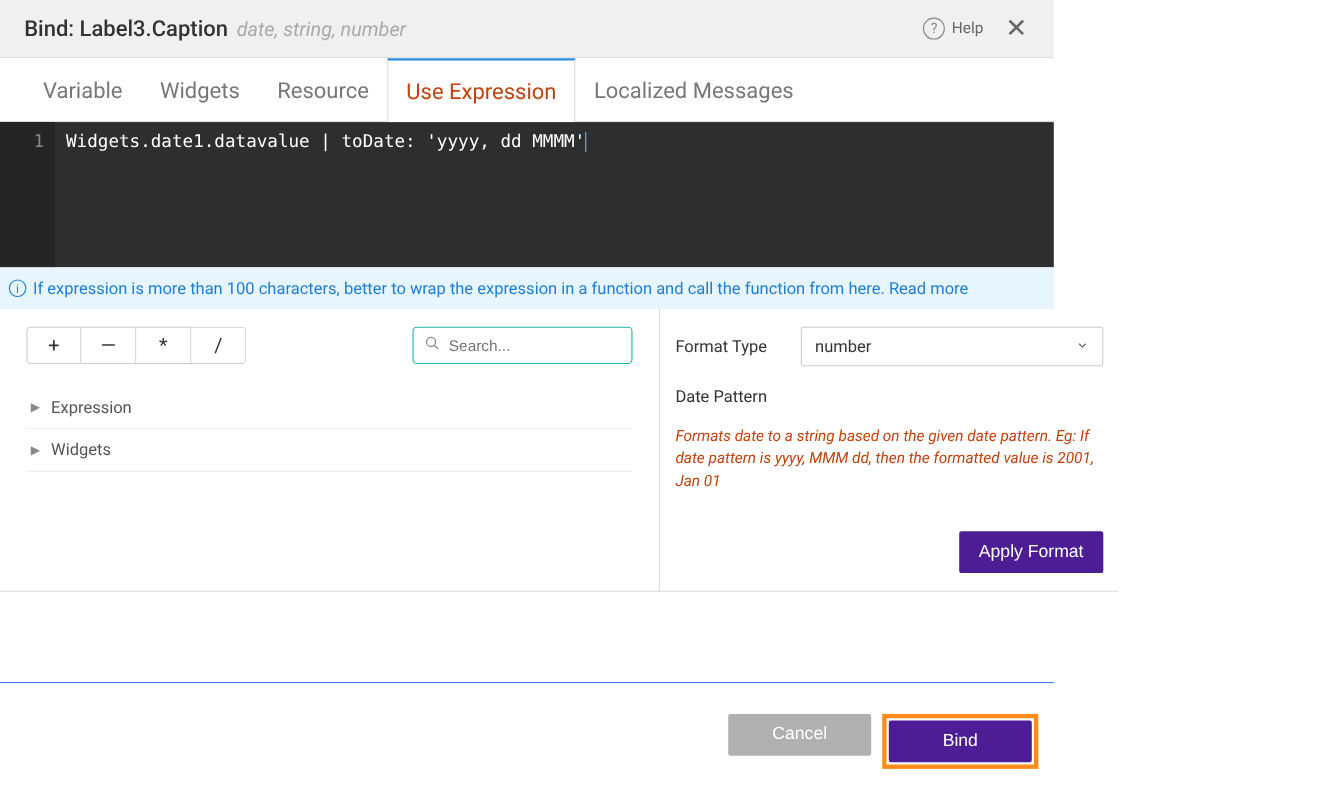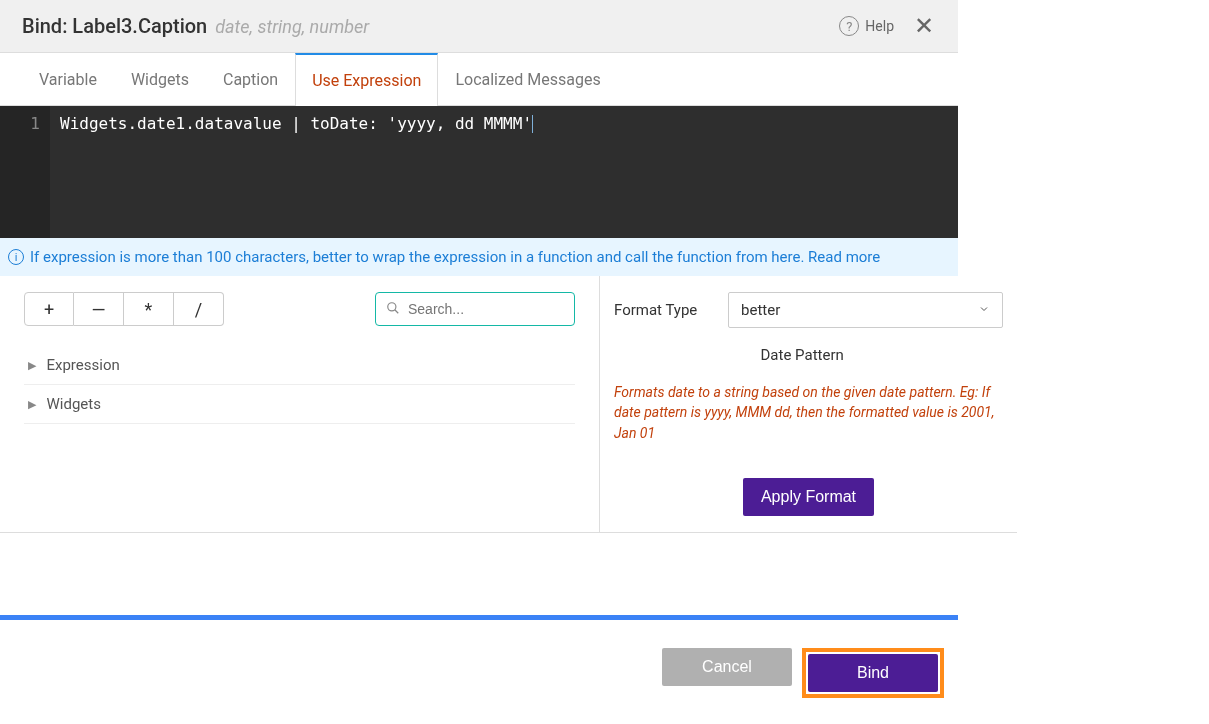--- a/index.html
+++ b/index.html
@@ -34,21 +34,21 @@
     }
     .close-btn {
       font-size: 24px; color: #666; cursor: pointer; line-height: 1;
       width: 24px; text-align: center;
     }
 
     .tabs {
       display: flex; padding: 0 22px; background: #fff; border-bottom: 1px solid #ddd;
     }
     .tab {
-      padding: 16px 16px; font-size: 16px; color: #777; cursor: pointer;
+      padding: 16px 16px; font-size: 20px; color: #777; cursor: pointer;
       border: 1px solid transparent; border-bottom: none; margin-bottom: -1px;
     }
     .tab.active {
       color: #c2410c; border-color: #ddd; border-top: 2px solid #228be6; background: #fff;
     }
 
     .code-editor {
       background: #2e2e2e; color: #fff; font-family: Menlo, Consolas, monospace;
       font-size: 16px; display: flex; min-height: 132px;
     }
@@ -71,21 +71,21 @@
       display: inline-flex; align-items: center; justify-content: center; font-size: 11px;
     }
 
     .panel-row { display: flex; min-height: 257px; }
     .panel-left {
       flex: 0 0 600px; padding: 16px 24px; border-right: 1px solid #ddd;
       border-bottom: 1px solid #ddd; display: flex; flex-direction: column; gap: 20px;
     }
     .panel-right {
       flex: 1; padding: 16px 14px; border-bottom: 1px solid #ddd;
-      display: flex; flex-direction: column; align-items: center;
+      display: flex; flex-direction: column;
     }
 
     .toolbar-ops {
       display: flex; align-items: center; gap: 0;
     }
     .op-btn {
       width: 50px; height: 34px; border: 1px solid #ccc; background: #fff;
       display: flex; align-items: center; justify-content: center; font-size: 18px;
       cursor: pointer; color: #333;
     }
@@ -122,21 +122,21 @@
     .apply-row { display: flex; justify-content: flex-end; margin-top: auto; padding-top: 28px; }
     .btn {
       height: 38px; padding: 0 18px; border: none; font-size: 16px; color: #fff;
       border-radius: 2px; cursor: pointer;
     }
     .btn-primary { background: #4c1d95; }
     .btn-muted   { background: #b0b0b0; }
 
     .footer {
       display: flex; justify-content: flex-end; gap: 0; padding: 28px 14px 16px 14px;
-      border-top: 5px solid #3b82f6; margin-top: 82px;
+      border-top: 1px solid #3b82f6; margin-top: 82px;
     }
     .footer .btn { min-width: 130px; }
     .highlight-frame {
       border: 4px solid #ff8c1a; padding: 2px; display: inline-flex; margin-left: 10px;
     }
     .highlight-frame .btn { min-width: 130px; }
     .toolbar-top { display: flex; align-items: center; justify-content: space-between; }
   </style>
 </head>
 <body>
@@ -153,21 +153,21 @@
         <span class="help-icon">?</span>
         <span>Help</span>
       </div>
       <span class="close-btn">✕</span>
     </div>
   </div>
 
   <div class="tabs">
     <div class="tab">Variable</div>
     <div class="tab">Widgets</div>
-    <div class="tab">Caption</div>
+    <div class="tab">Resource</div>
     <div class="tab active">Use Expression</div>
     <div class="tab">Localized Messages</div>
   </div>
 
   <div class="code-editor">
     <div class="gutter">
       <div>1</div>
     </div>
     <div class="code-line"><span>Widgets.date1.datavalue | toDate: 'yyyy, dd MMMM'</span><span class="cursor"></span></div>
   </div>
@@ -209,21 +209,21 @@
           <span class="tree-arrow">▶</span>
           <span>Widgets</span>
         </div>
       </div>
     </div>
 
     <div class="panel-right">
       <div class="form-row">
         <div class="form-label">Format Type</div>
         <div class="select">
-          <span>better</span>
+          <span>number</span>
           <span class="chev">
             <svg width="12" height="12" viewBox="0 0 24 24" fill="none" stroke="#555" stroke-width="2">
                 <polyline points="6 9 12 15 18 9"></polyline>
               </svg>
           </span>
         </div>
       </div>
 
       <div class="form-row">
         <div class="form-label">Date Pattern</div>

